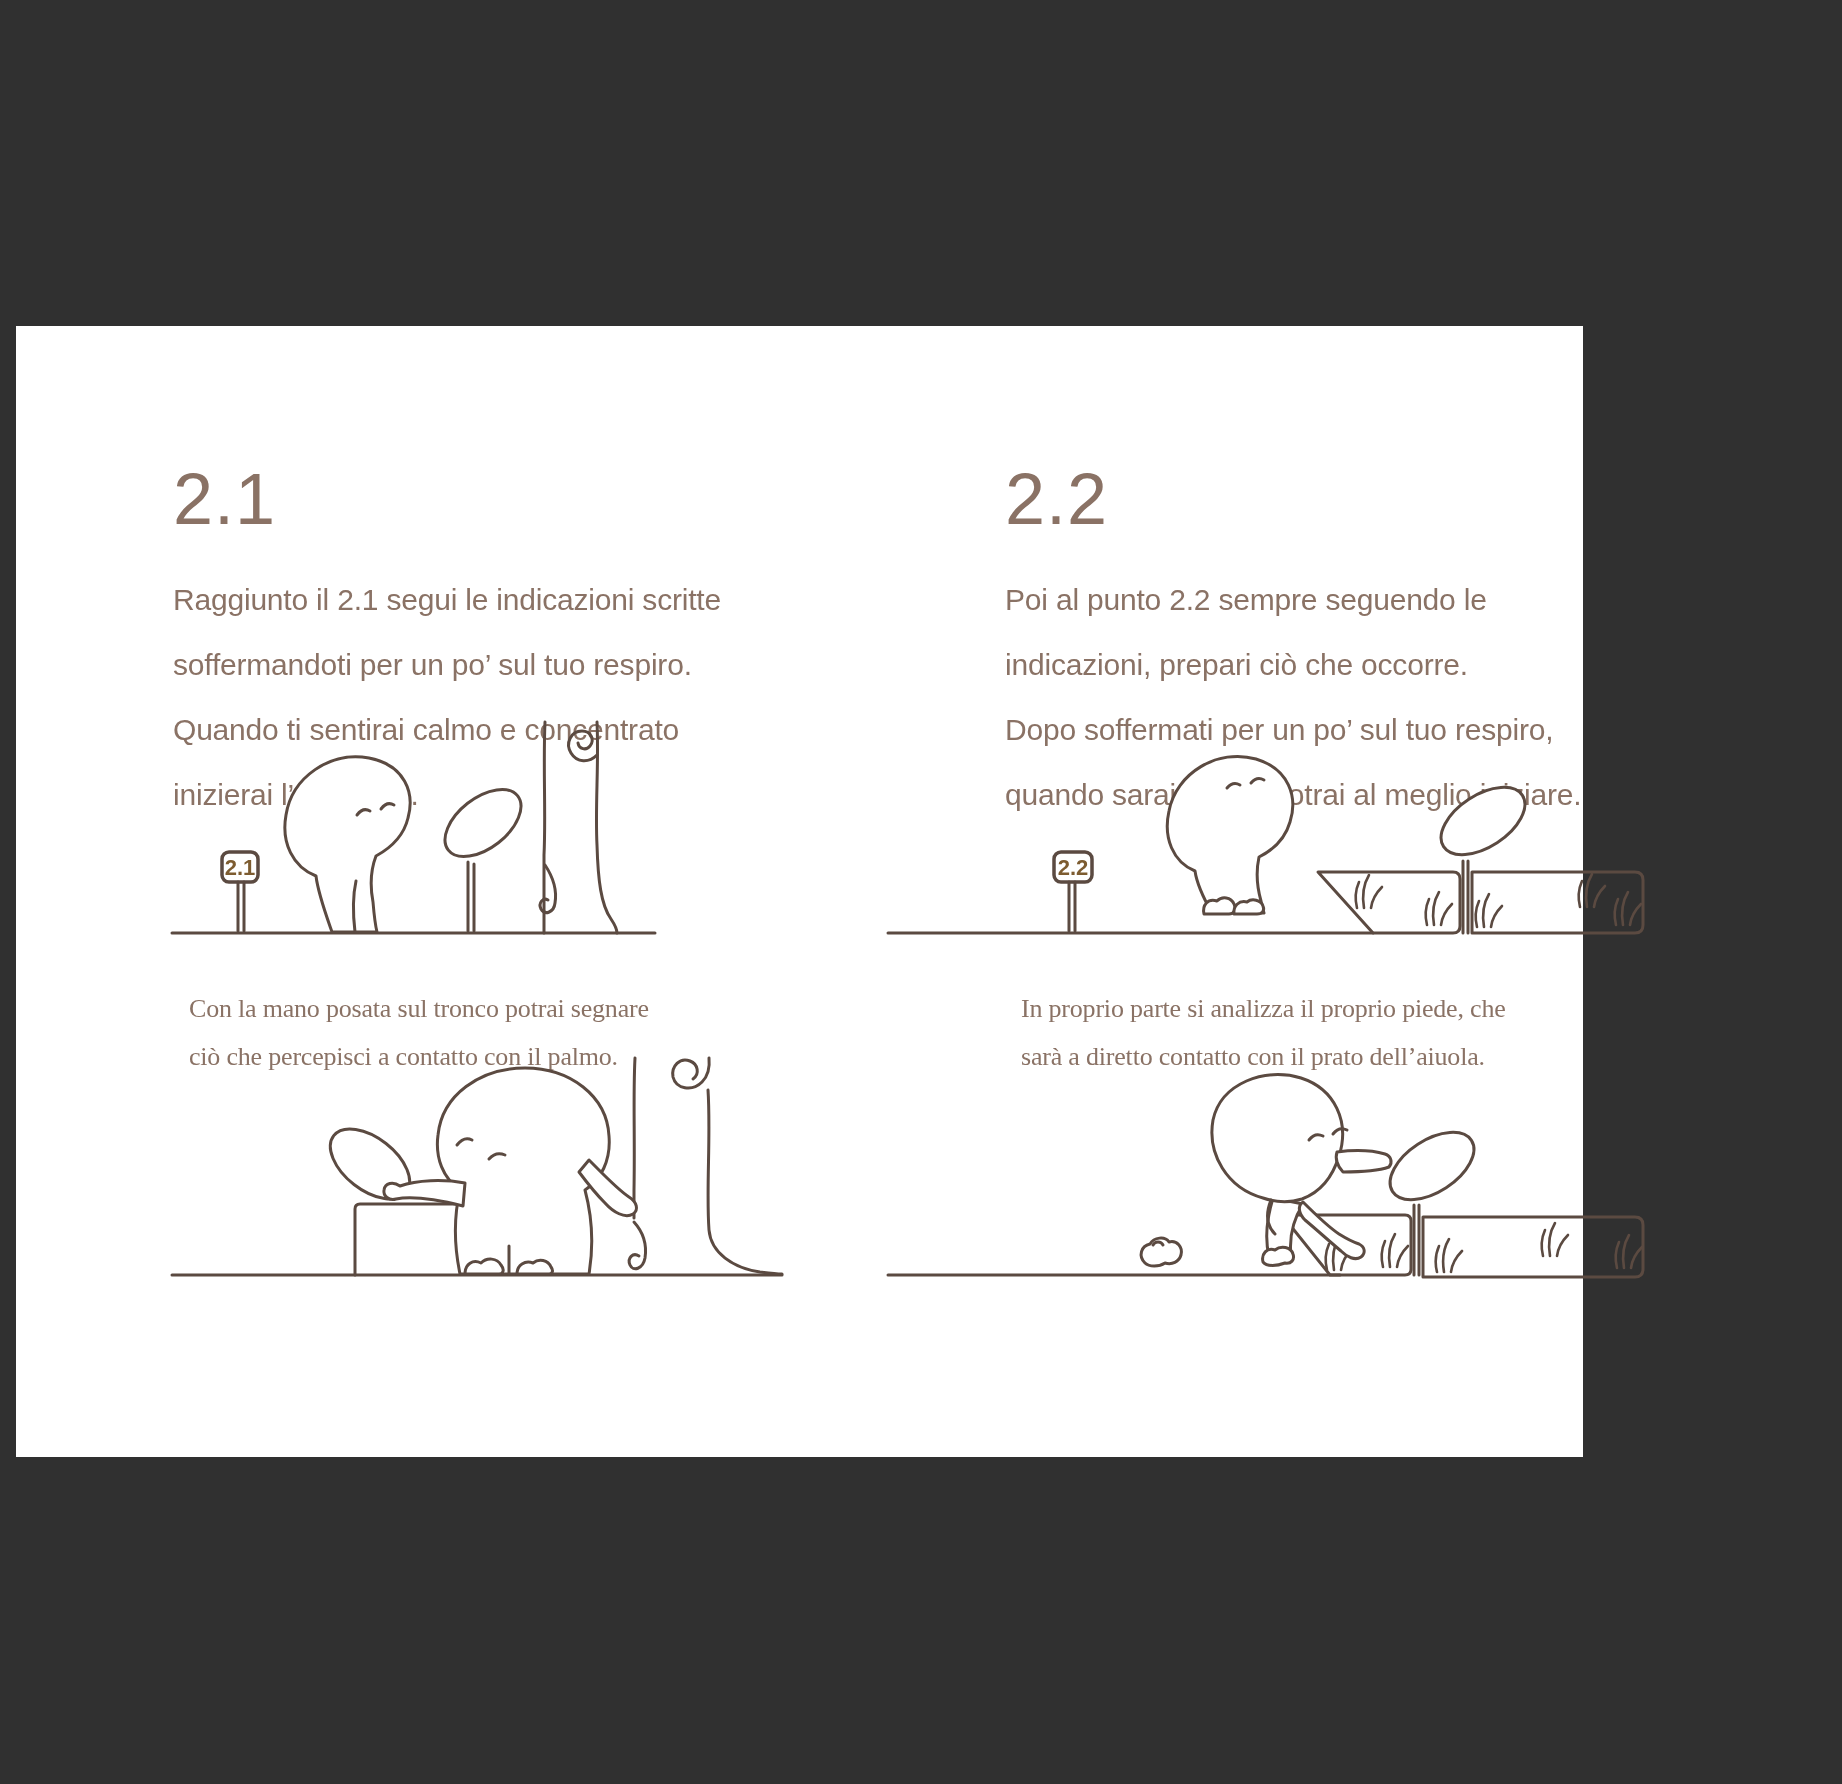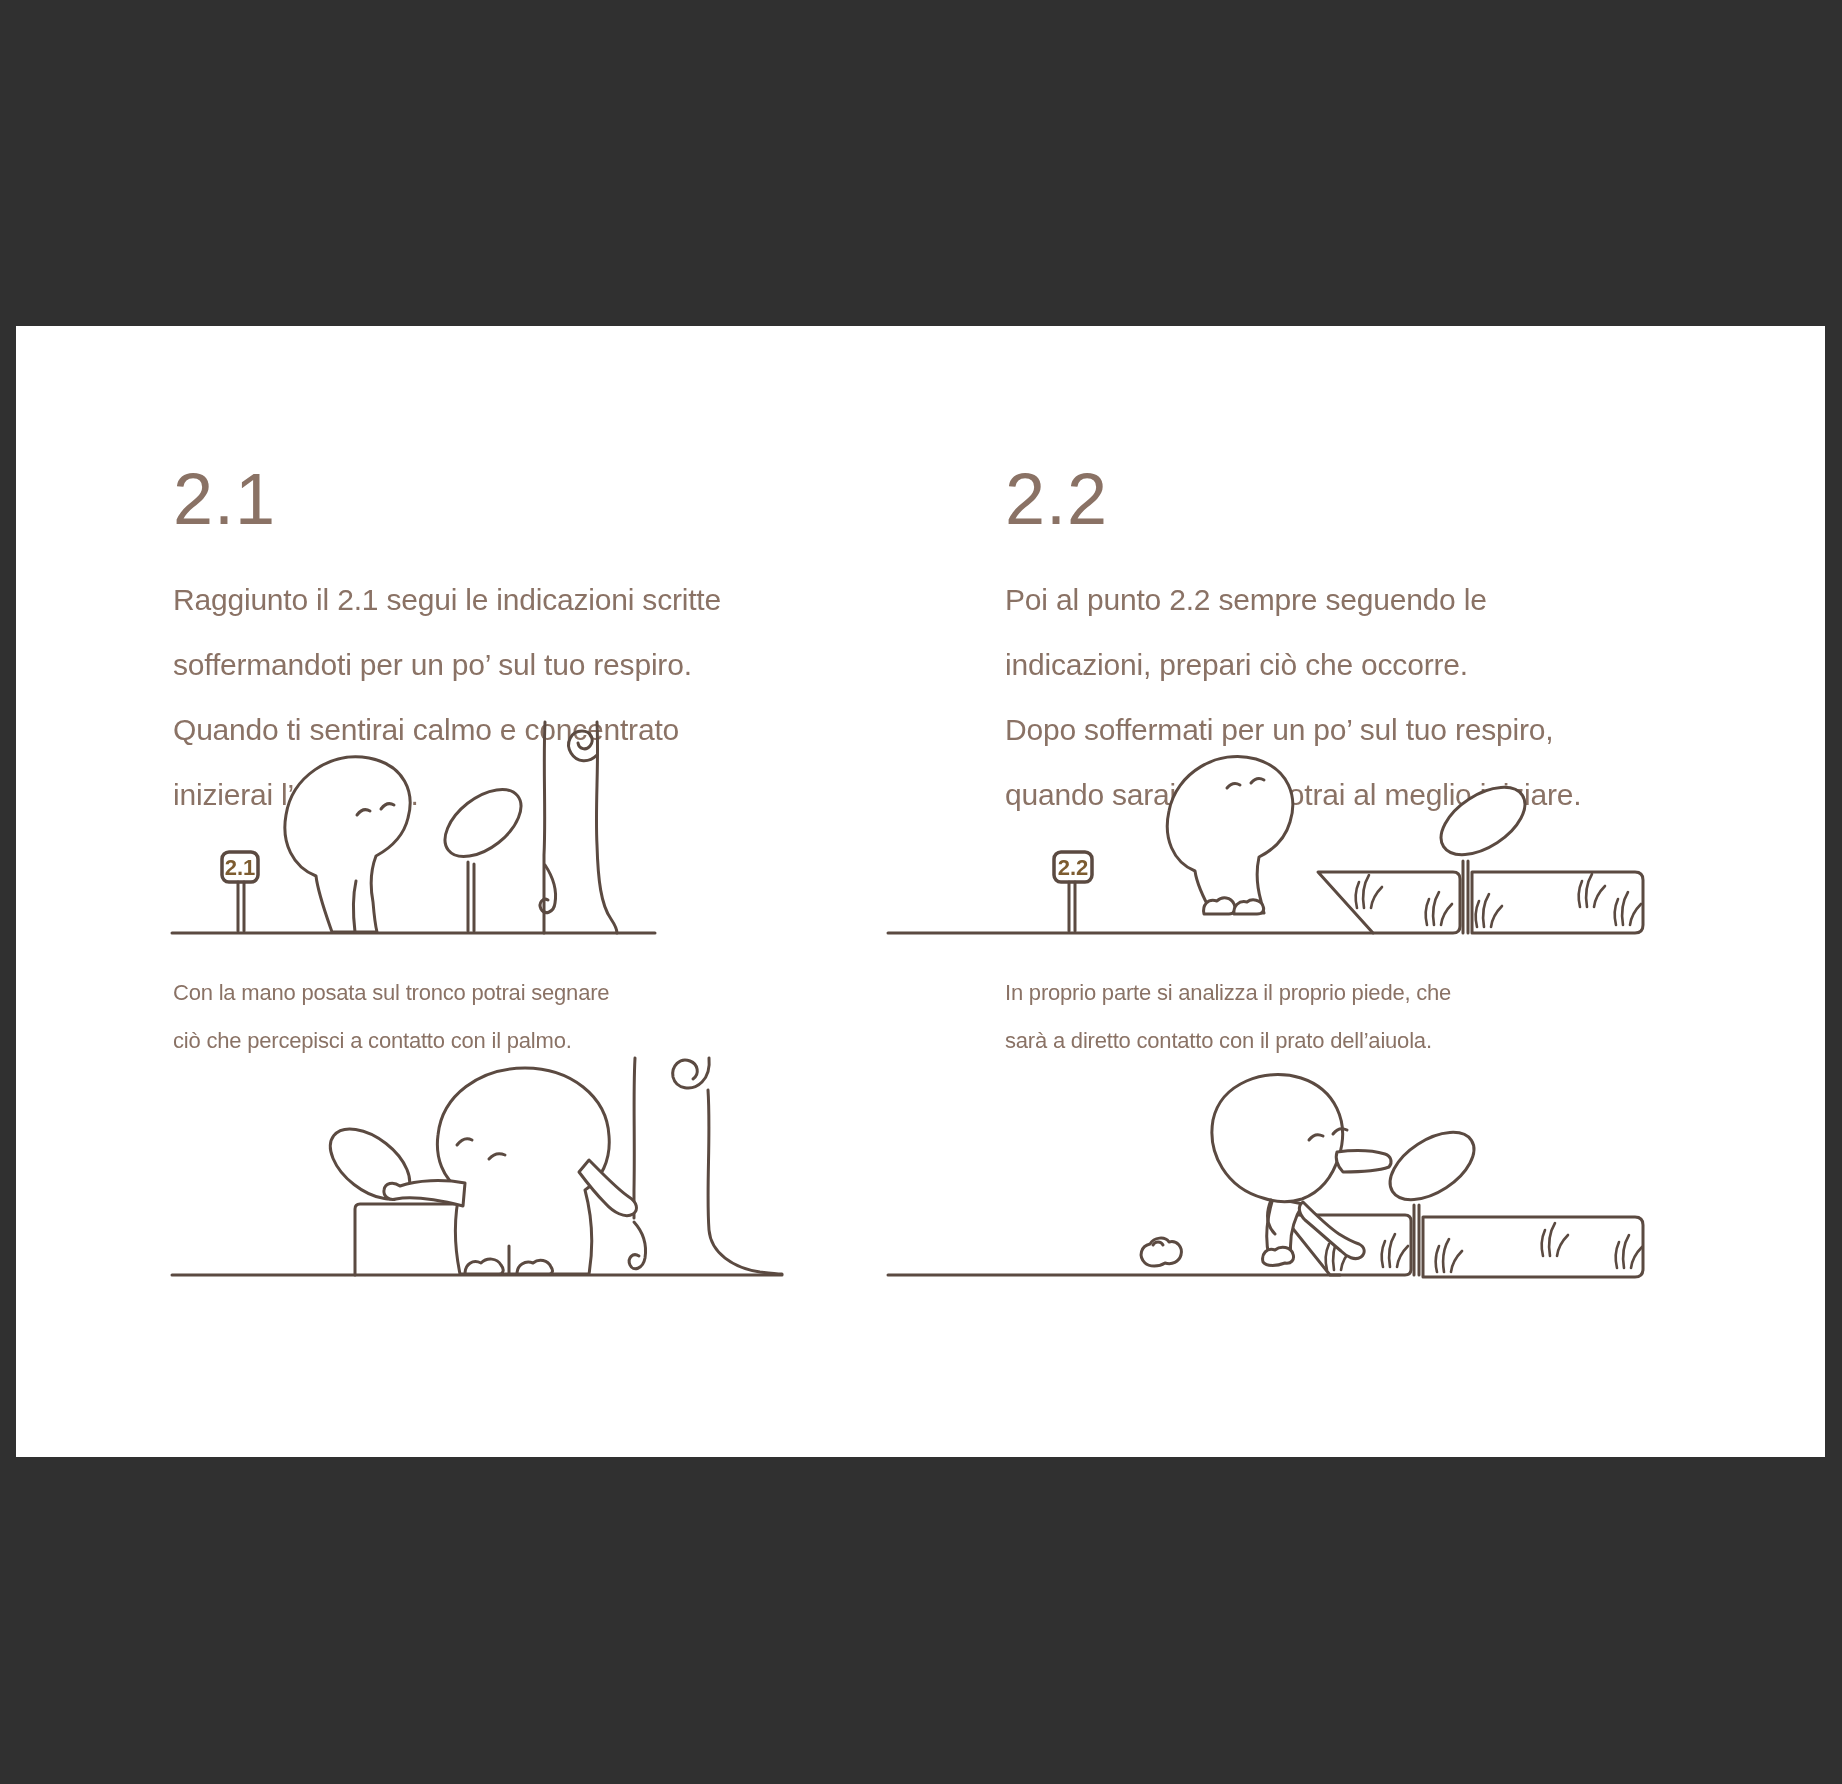--- a/index.html
+++ b/index.html
@@ -2,37 +2,37 @@
 <html><head>
 <meta charset="utf-8">
 <style>
   html,body{margin:0;padding:0;}
   body{
     width:1842px;height:1784px;position:relative;overflow:hidden;
     background:#303030;
     font-family:"Liberation Sans",sans-serif;
   }
   .page{
-    position:absolute;left:16px;top:326px;width:1809px;height:1131px;
+    position:absolute;left:16px;top:326px;width:1567px;height:1131px;
     background:#ffffff;
   }
   .heading{
     position:absolute;top:137px;
     font-size:72px;line-height:1;font-weight:400;letter-spacing:1px;
     color:#8a7265;
   }
   .intro{
     position:absolute;top:241px;margin:0;
     font-size:30px;line-height:65px;letter-spacing:-0.2px;
     color:#8a7265;white-space:pre-line;
   }
   .caption{
-    position:absolute;top:643px;margin:0;
-    font-size:22px;line-height:48px;letter-spacing:-0.2px;
-    color:#8a7265;white-space:pre-line;
+    position:absolute;top:643px;margin:16px;
+    font-size:26px;line-height:48px;letter-spacing:-0.2px;
+    color:#8a7265;white-space:pre-line;font-family:Liberation Serif, serif;
   }
   .col-left{left:157px;}
   .col-right{left:989px;}
   .illus{position:absolute;}
   .illus-a{left:149px;top:369px;}
   .illus-b{left:859px;top:369px;}
   .illus-c{left:149px;top:714px;}
   .illus-d{left:859px;top:714px;}
   svg .ln{fill:none;stroke:#5b4a41;stroke-width:3;stroke-linecap:round;stroke-linejoin:round;}
   svg .wh{fill:#ffffff;stroke:#5b4a41;stroke-width:3;stroke-linecap:round;stroke-linejoin:round;}

